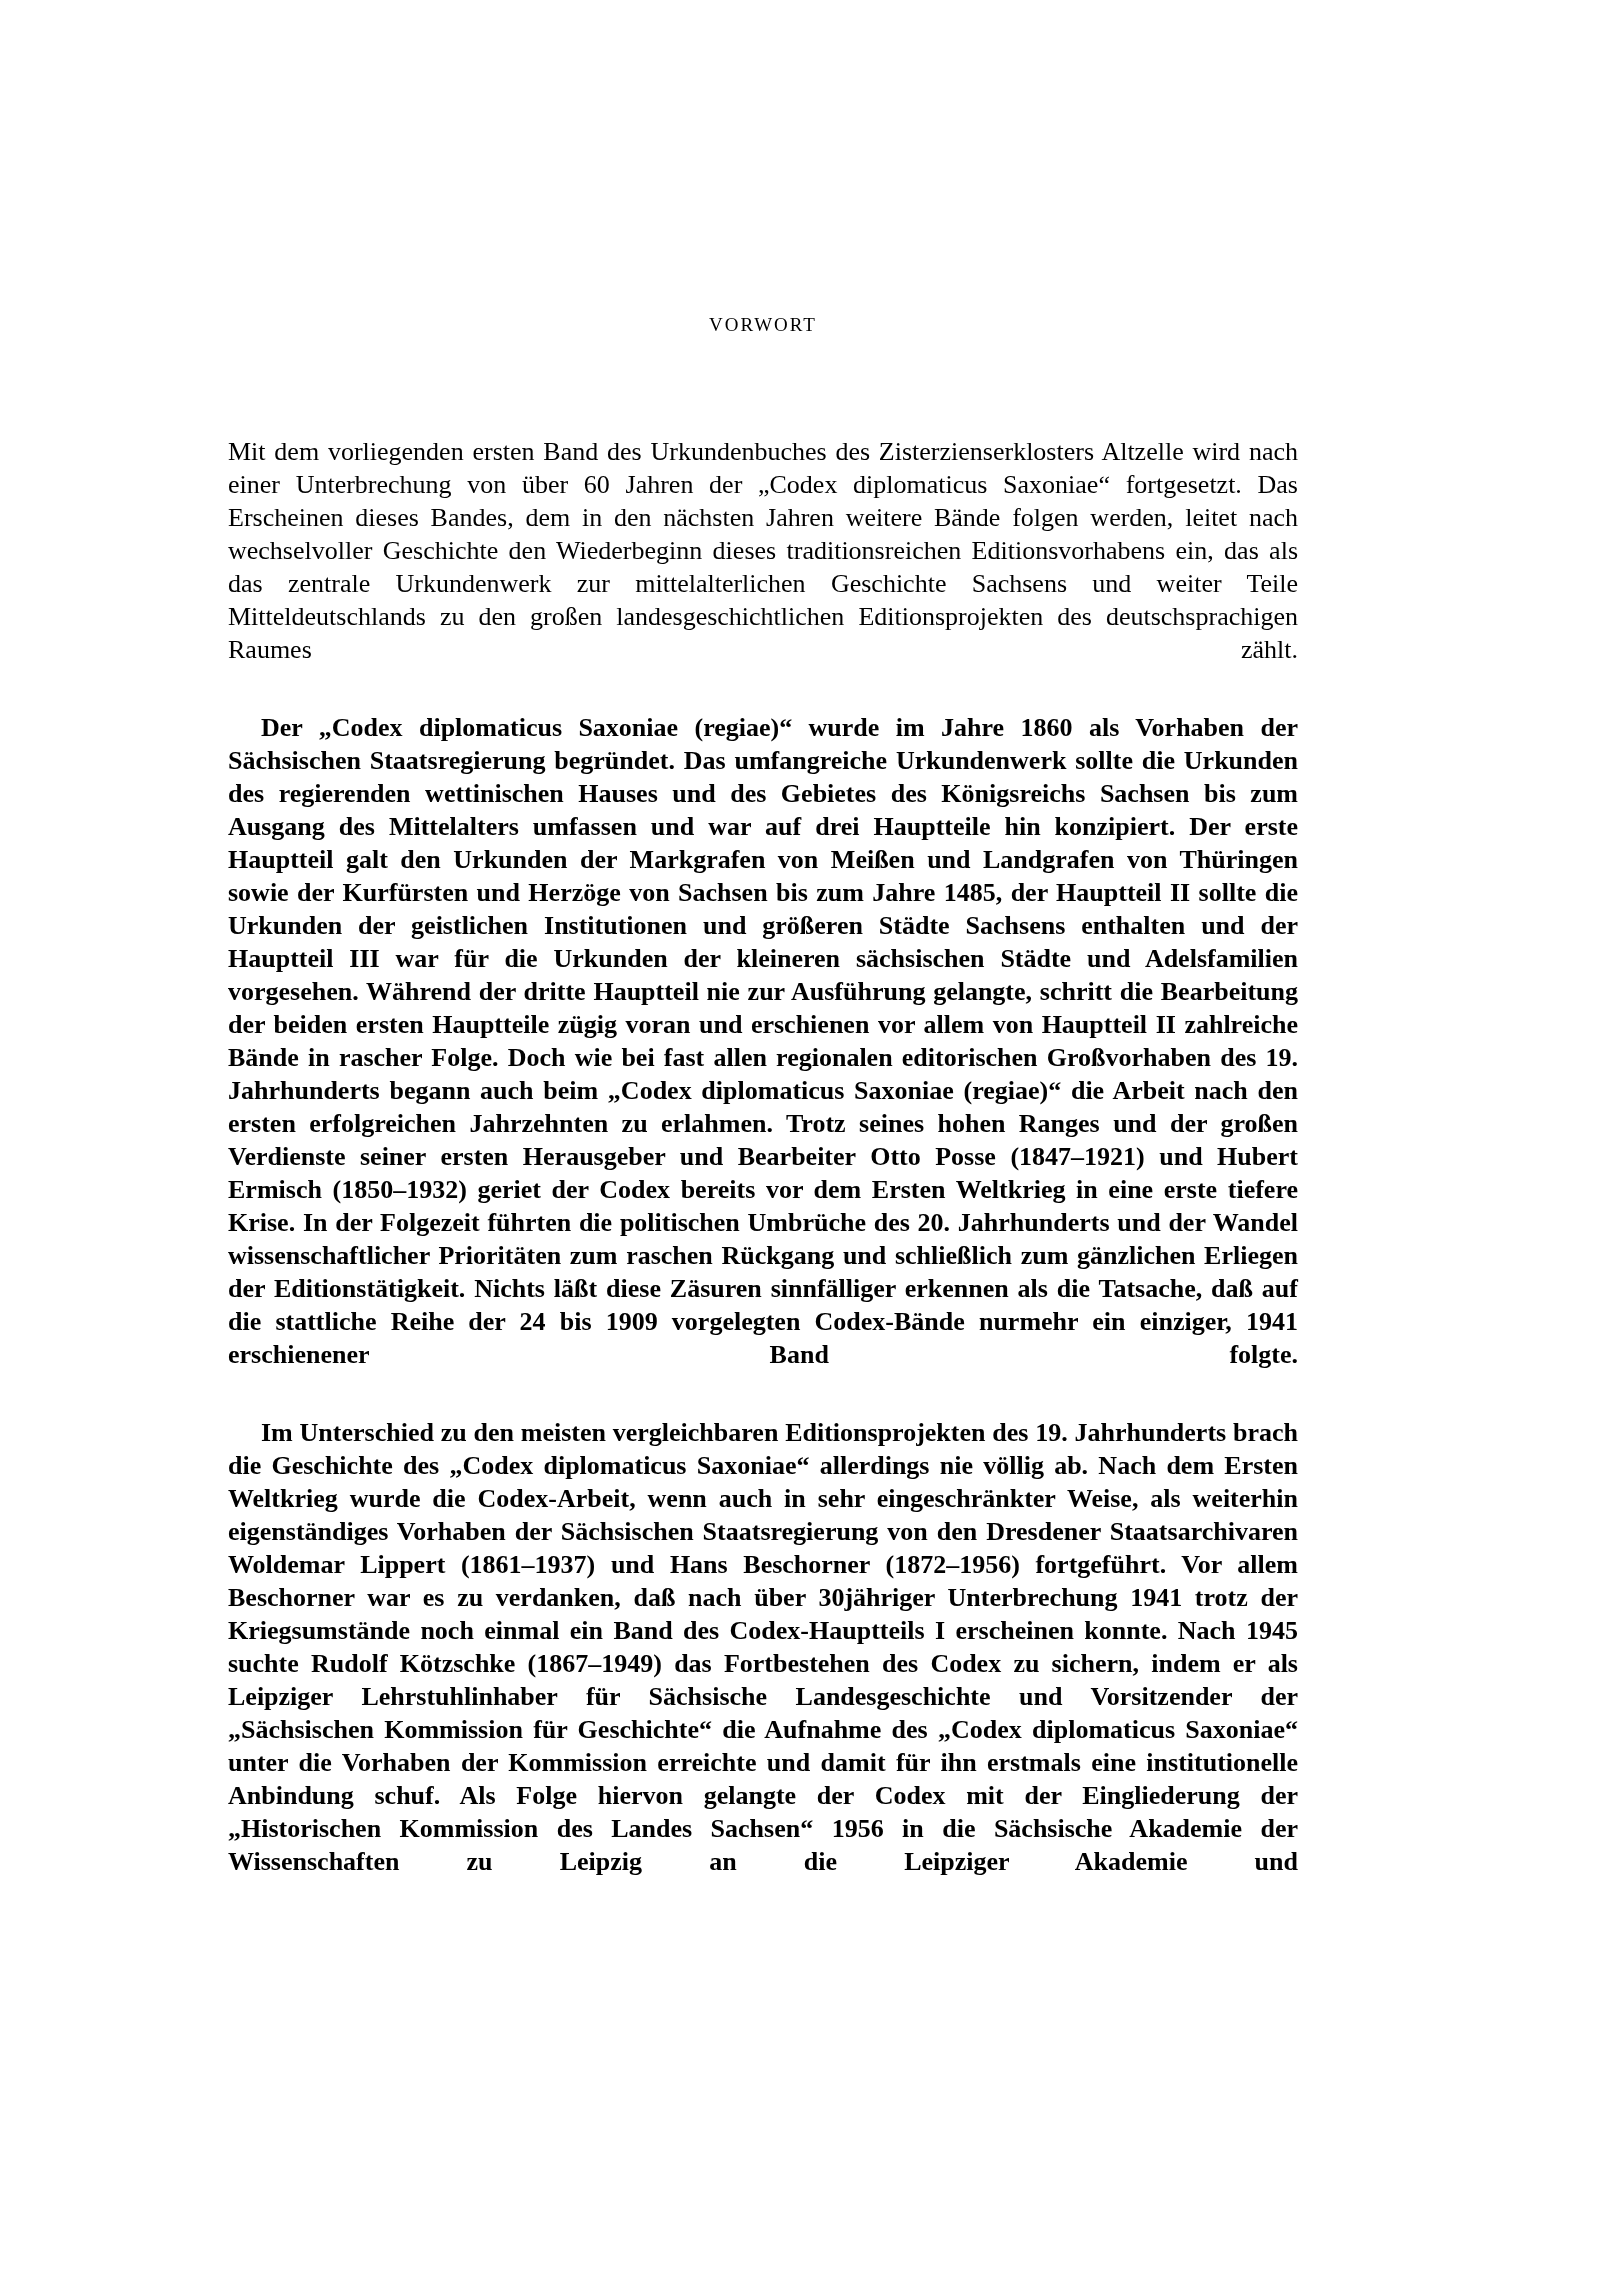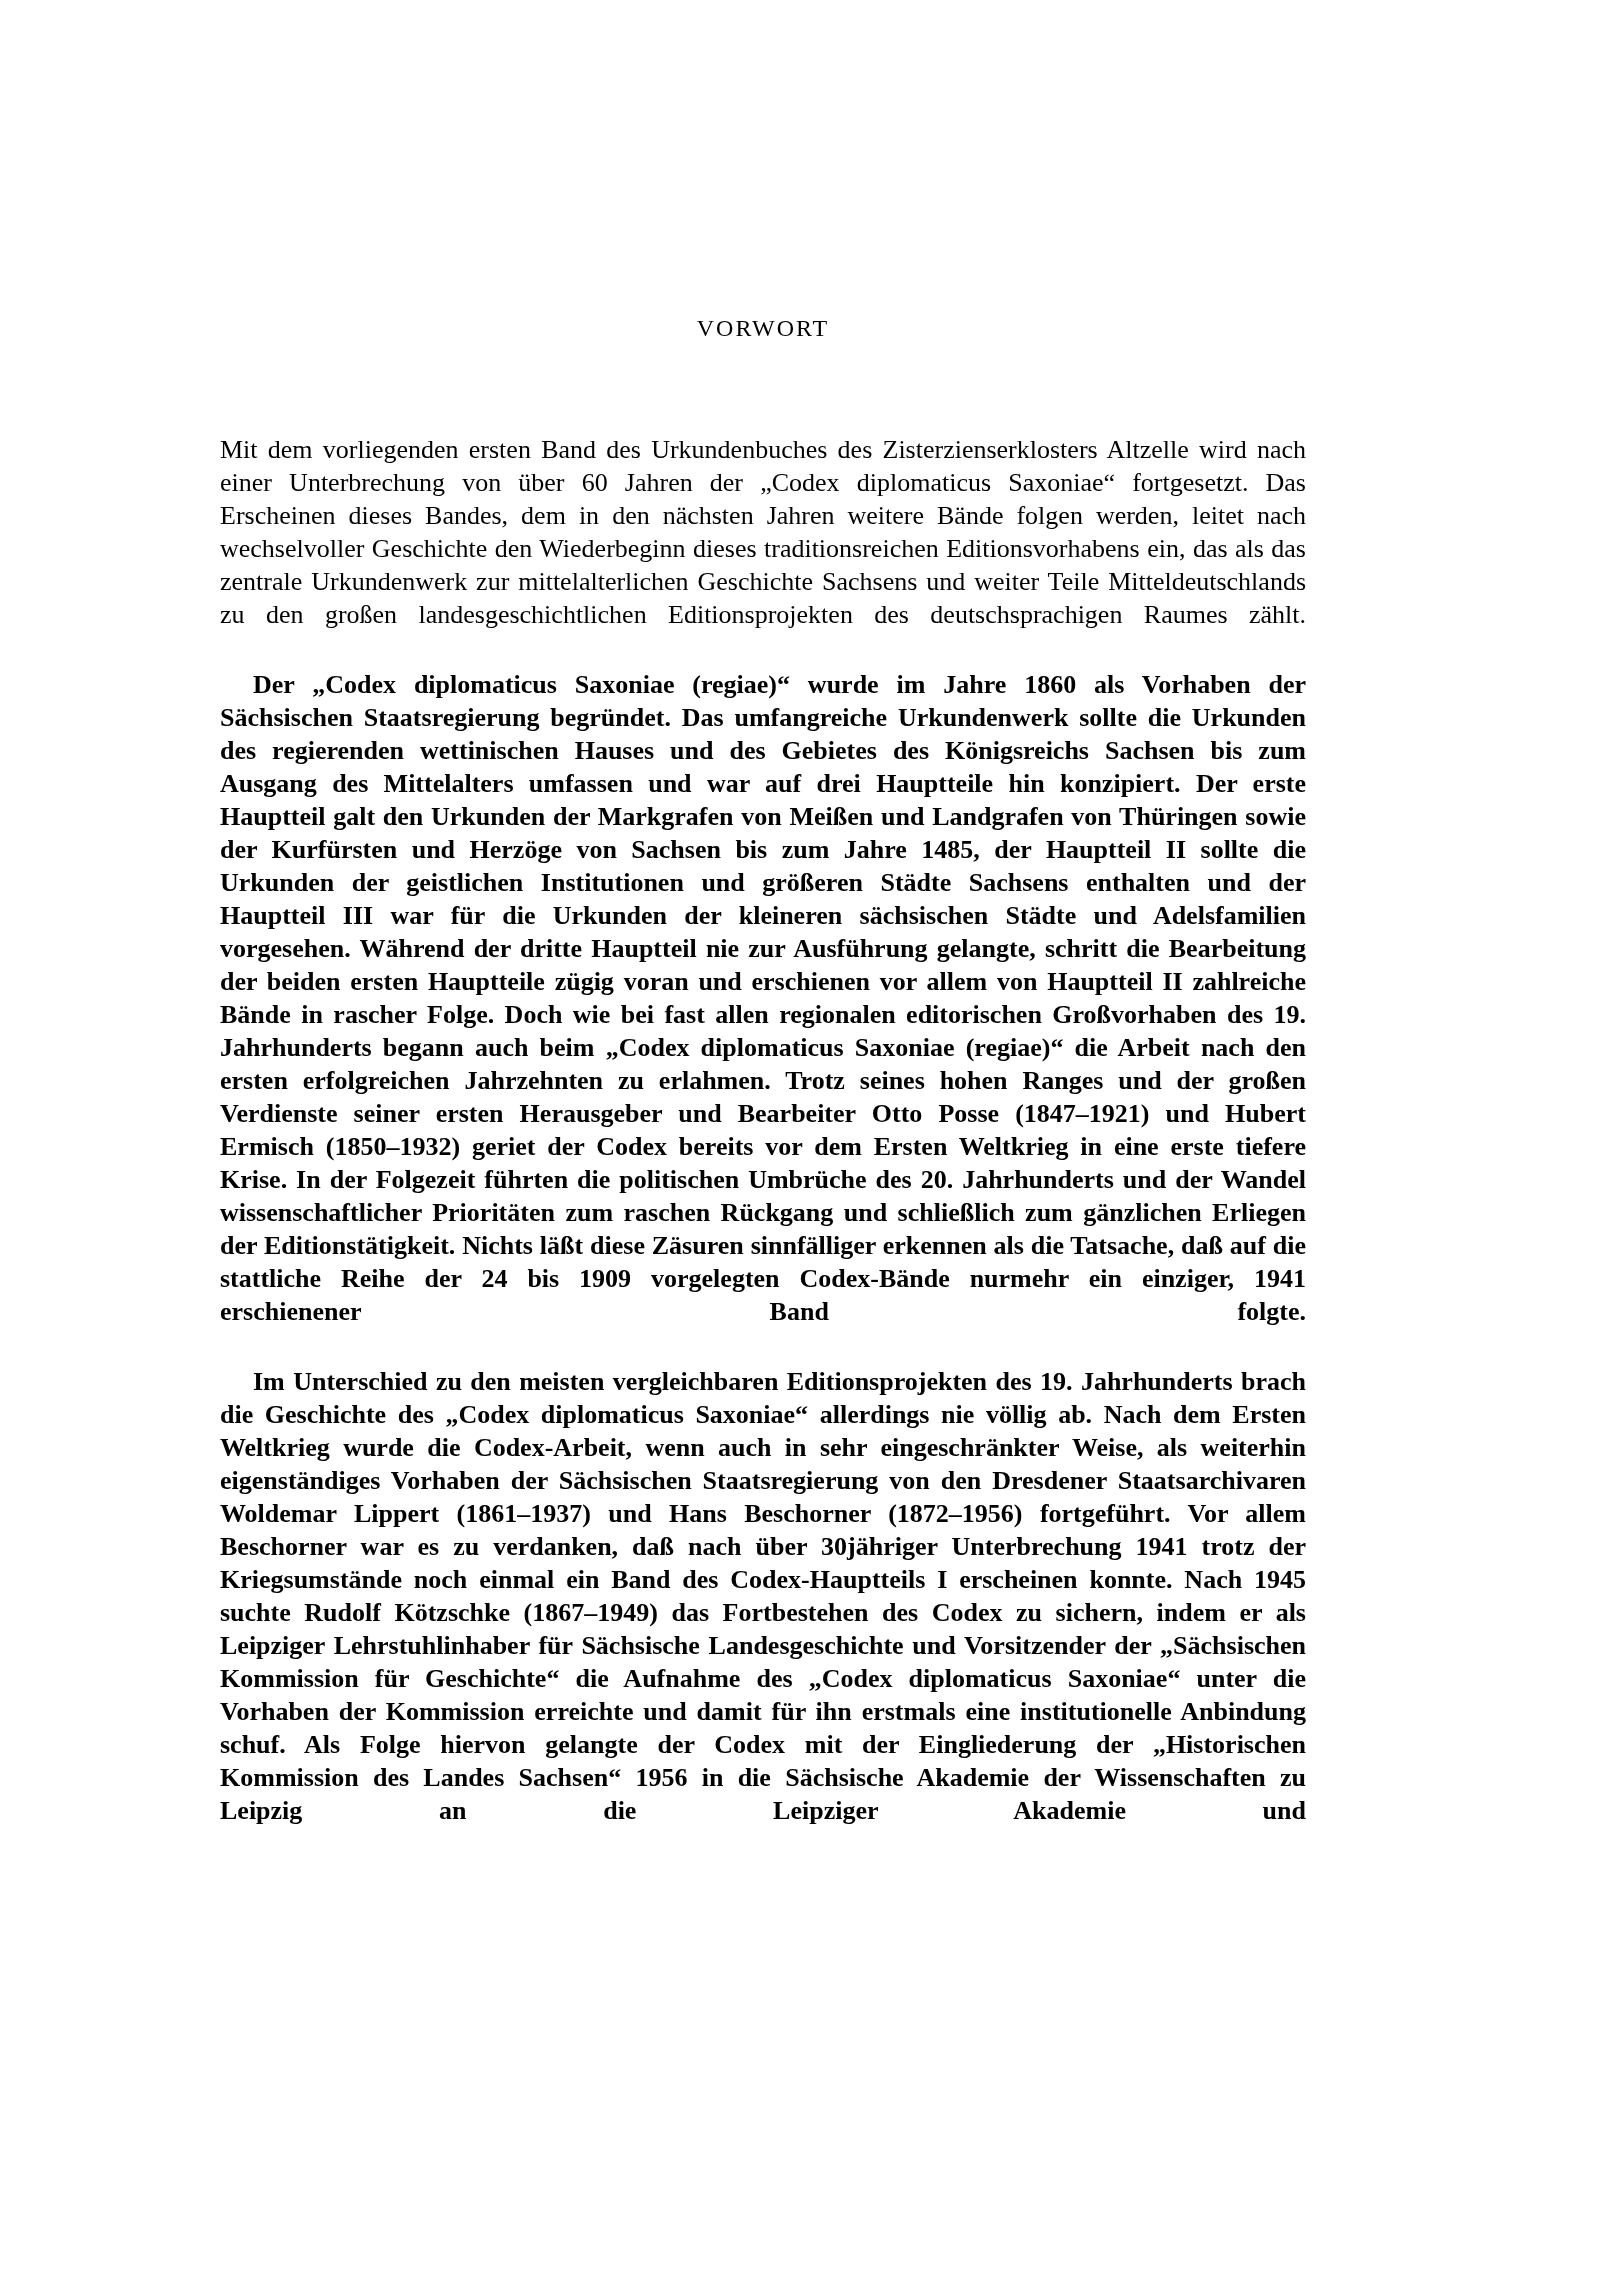--- a/index.html
+++ b/index.html
@@ -23,35 +23,35 @@
 
   
   .textblock {
     position: absolute;
     left: 216px;
     top: 314px;
     width: 1094px;
   }
 
   .doc-title {
-    font-size: 24px;
+    font-size: 19px;
     line-height: 1.2;
     letter-spacing: 2px;
     text-align: center;
     font-weight: 400;
     margin: 0 0 0 0;
     padding: 0;
   }
 
   .title-spacer {
     height: 86px;
   }
 
   .body-copy p {
-    margin: 4px;
+    margin: 12px;
     padding: 0;
     font-size: 26px;
     line-height: 33px;
     text-align: justify;
     text-justify: inter-word;
     text-indent: 0;
     -webkit-hyphens: none;
     hyphens: none;
     word-spacing: 0.01em;
   }

